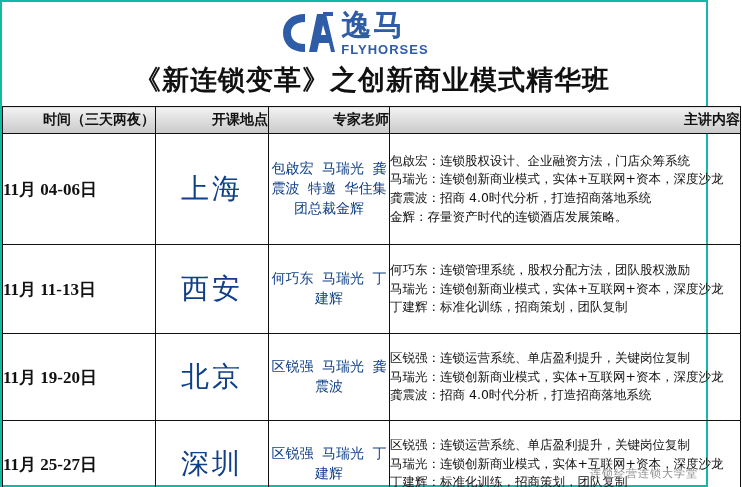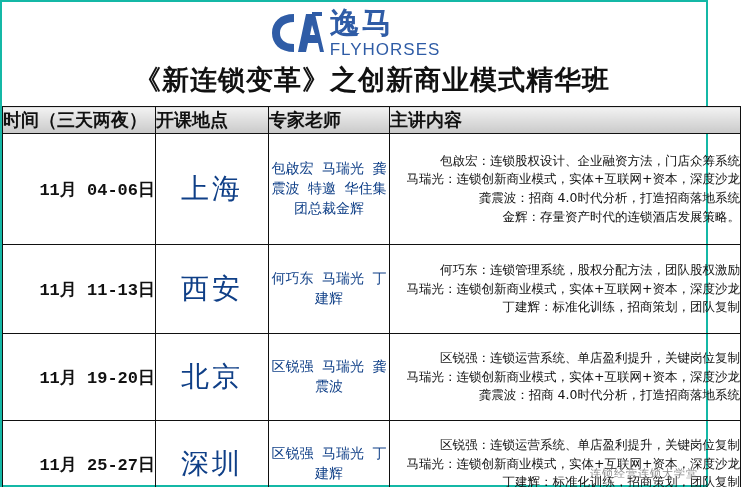--- a/index.html
+++ b/index.html
@@ -43,22 +43,22 @@
     line-height: 1;
   }
   .logo-cn {
     font-size: 30px;
     font-weight: bold;
     color: #2f5ca6;
     letter-spacing: 2px;
     font-family: "DejaVu Sans", "Liberation Sans", sans-serif;
   }
   .logo-en {
-    font-size: 17px;
-    font-weight: normal;
+    font-size: 13px;
+    font-weight: bold;
     color: #2f5ca6;
     letter-spacing: 1px;
     margin-top: 3px;
   }
 
   
   .doc-title {
     text-align: center;
     font-size: 27px;
     font-weight: bold;
@@ -78,38 +78,38 @@
     margin: 0;
   }
   table.schedule th,
   table.schedule td {
     border: 1px solid #111;
     padding: 0;
     vertical-align: middle;
   }
   thead th {
     height: 26px;
-    font-size: 18px;
+    font-size: 14px;
     font-weight: bold;
     color: #111;
     background: linear-gradient(to bottom, #f2f2f2 0%, #dcdcdc 55%, #c9c9c9 100%);
     font-family: "DejaVu Sans", "Liberation Sans", sans-serif;
-    text-align: left;
+    text-align: right;
   }
   th.col-date   { width: 152px; }
   th.col-city   { width: 112px; }
   th.col-teach  { width: 120px; }
   th.col-topic  { width: 350px; }
 
   td.date {
-    text-align: right;
+    text-align: left;
     font-size: 17px;
     font-weight: bold;
     color: #111;
-    font-family: Liberation Mono, monospace;
+    font-family: Liberation Serif, serif;
   }
   td.city {
     text-align: center;
     font-size: 28px;
     font-weight: normal;
     color: #0f3f87;
     letter-spacing: 3px;
     font-family: "DejaVu Sans", "Liberation Sans", sans-serif;
   }
   td.teachers {
@@ -121,21 +121,21 @@
     font-family: Liberation Mono, monospace;
   }
   td.topics {
     font-size: 12.5px;
     color: #111;
     line-height: 1.5;
     padding: 3px 5px 3px 6px;
     font-family: "DejaVu Sans", "Liberation Sans", sans-serif;
     text-align: left;
   }
-  td.topics .t-line { display: block; text-align: right; }
+  td.topics .t-line { display: block; }
   .row1 td { height: 110px; }
   .row2 td { height: 88px; }
   .row3 td { height: 86px; }
   .row4 td { height: 86px; }
 
   
   .watermark {
     position: absolute;
     right: 8px;
     bottom: 4px;

